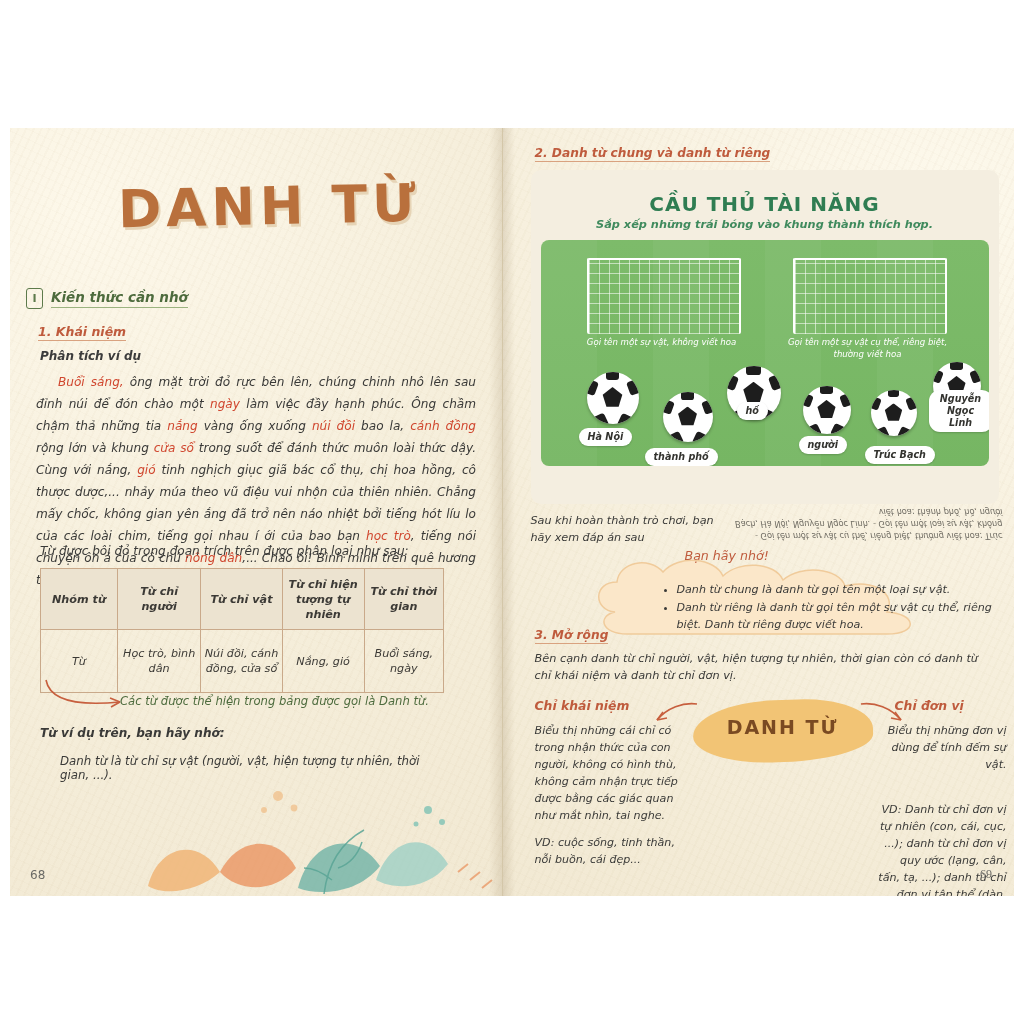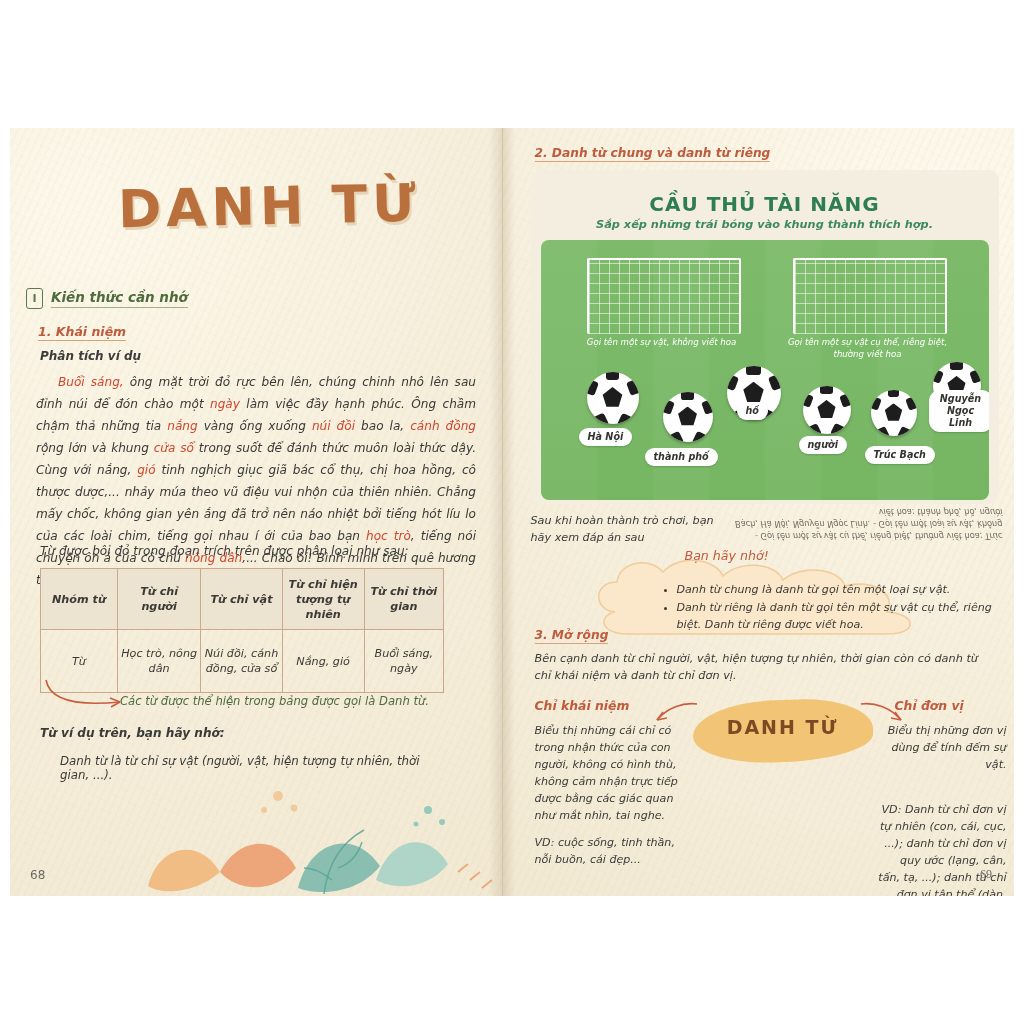--- a/index.html
+++ b/index.html
@@ -134,21 +134,21 @@
   }
   .field-title{
     position:absolute;left:0;right:0;top:22px;text-align:center;
     color:#2f7d52;font-size:20px;font-weight:bold;letter-spacing:1px;
   }
   .field-sub{
     position:absolute;left:0;right:0;top:48px;text-align:center;
     color:#3f8a5d;font-size:11.3px;font-style:italic;font-weight:bold;
   }
   .pitch{
-    position:absolute;left:10px;top:70px;width:448px;height:260px;
+    position:absolute;left:10px;top:70px;width:448px;height:226px;
     background:linear-gradient(180deg,#7dbb6a 0%, #76b663 100%);
     border-radius:8px;overflow:hidden;
   }
   .pitch .stripe{position:absolute;top:0;bottom:0;width:56px;background:rgba(255,255,255,.045);}
   .goal{
     position:absolute;top:18px;width:150px;height:74px;
     border:2px solid #ffffff;border-bottom:none;border-radius:2px;
     background:
       repeating-linear-gradient(90deg, rgba(255,255,255,.55) 0 1px, rgba(255,255,255,0) 1px 10px),
       repeating-linear-gradient(0deg, rgba(255,255,255,.55) 0 1px, rgba(255,255,255,0) 1px 10px);
@@ -266,21 +266,21 @@
       <tbody>
           <tr>
         <th style="width:76px">Nhóm từ</th>
         <th style="width:84px">Từ chỉ người</th>
         <th style="width:82px">Từ chỉ vật</th>
         <th style="width:82px">Từ chỉ hiện tượng tự nhiên</th>
         <th style="width:80px">Từ chỉ thời gian</th>
       </tr>
       <tr>
         <td>Từ</td>
-        <td>Học trò, nông dân</td>
+        <td>Học trò, bình dân</td>
         <td>Núi đồi, cánh đồng, cửa sổ</td>
         <td>Nắng, gió</td>
         <td>Buổi sáng, ngày</td>
       </tr>
     </tbody>
       </table>
 
     <svg class="arrow-svg" width="90" height="34">
       <path d="M6 4 C10 26, 40 30, 80 26" stroke="#c75f3e" stroke-width="1.6" fill="none"></path>
       <path d="M80 26 L70 22 M80 26 L71 31" stroke="#c75f3e" stroke-width="1.6" fill="none"></path>

